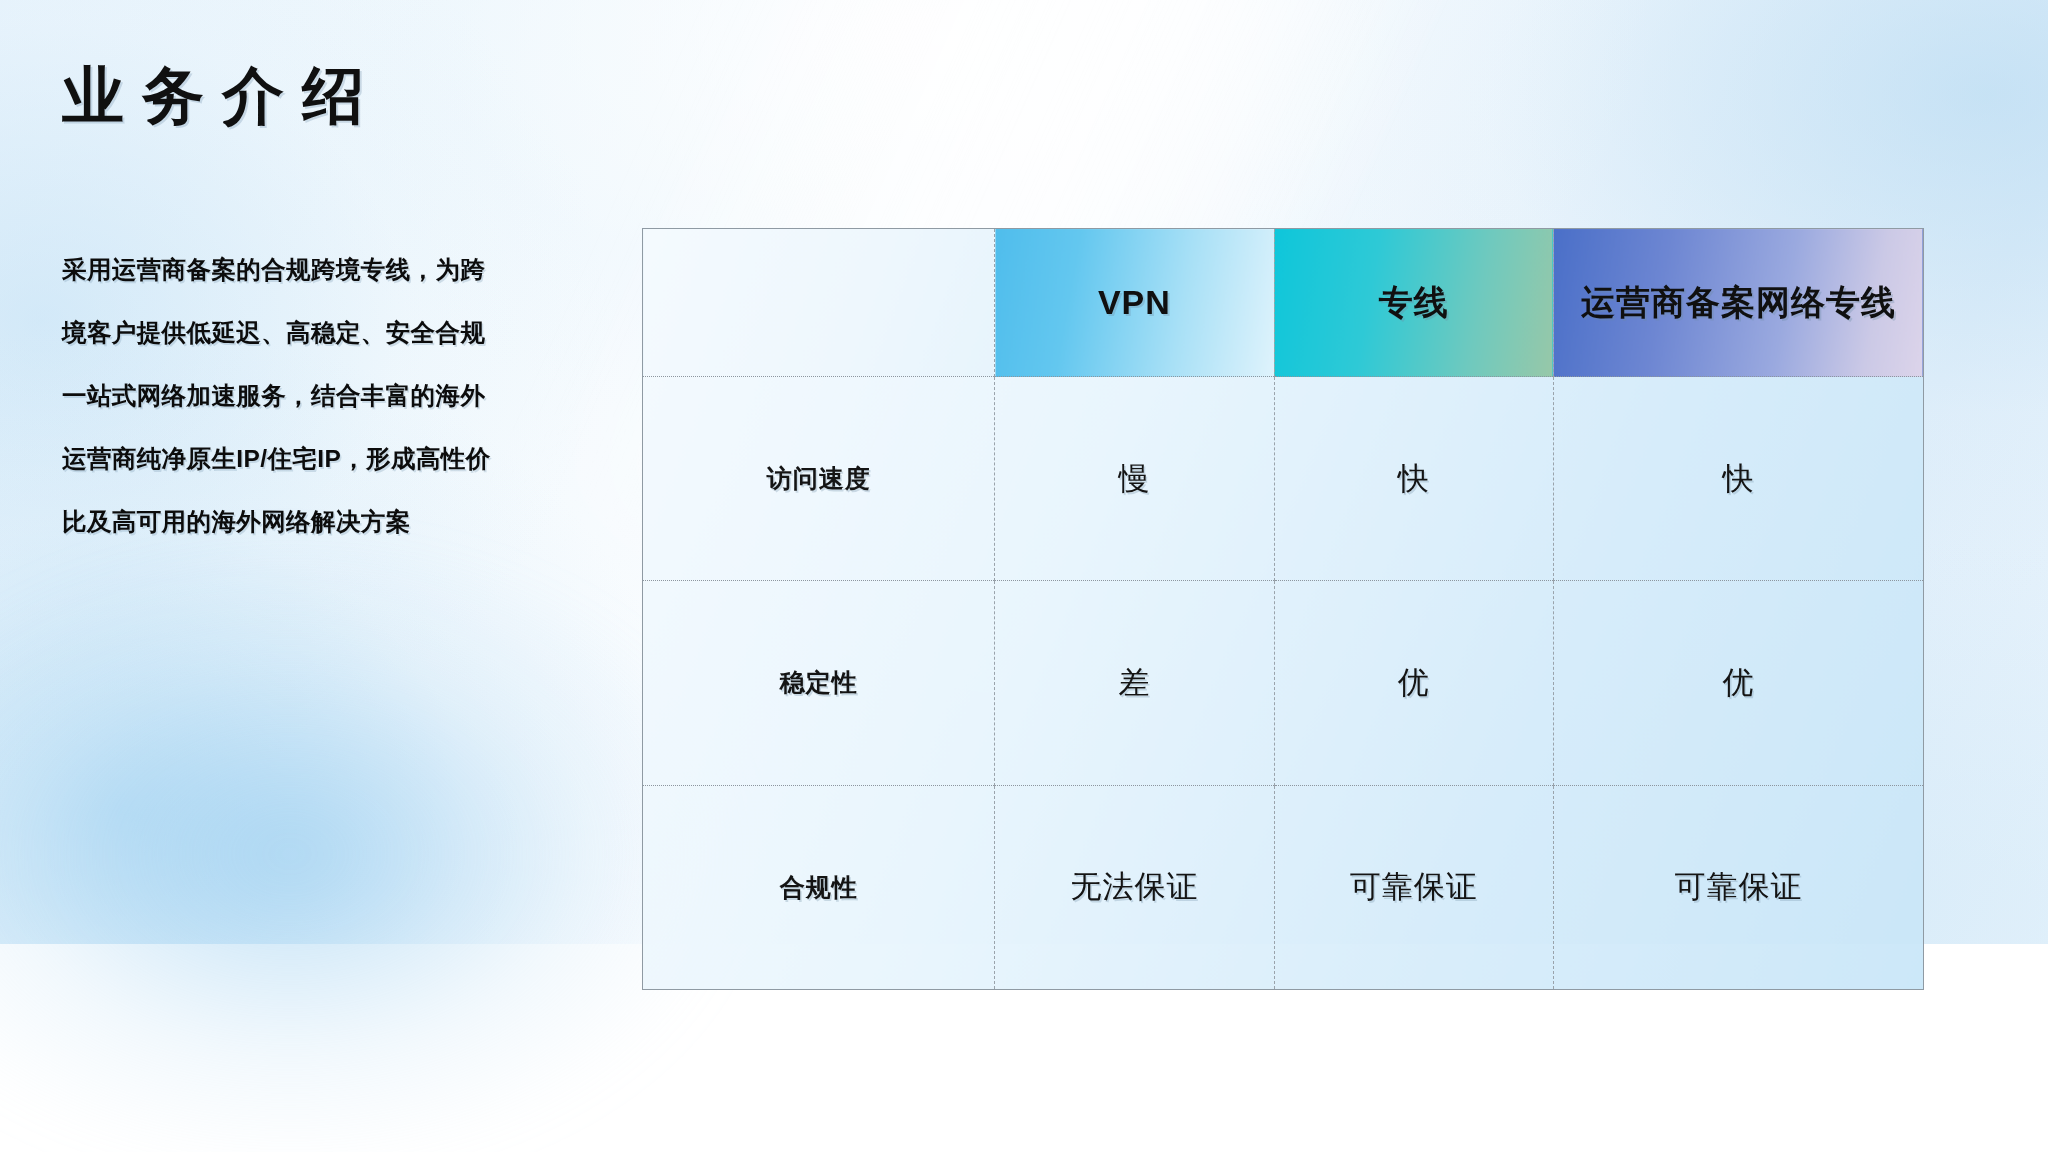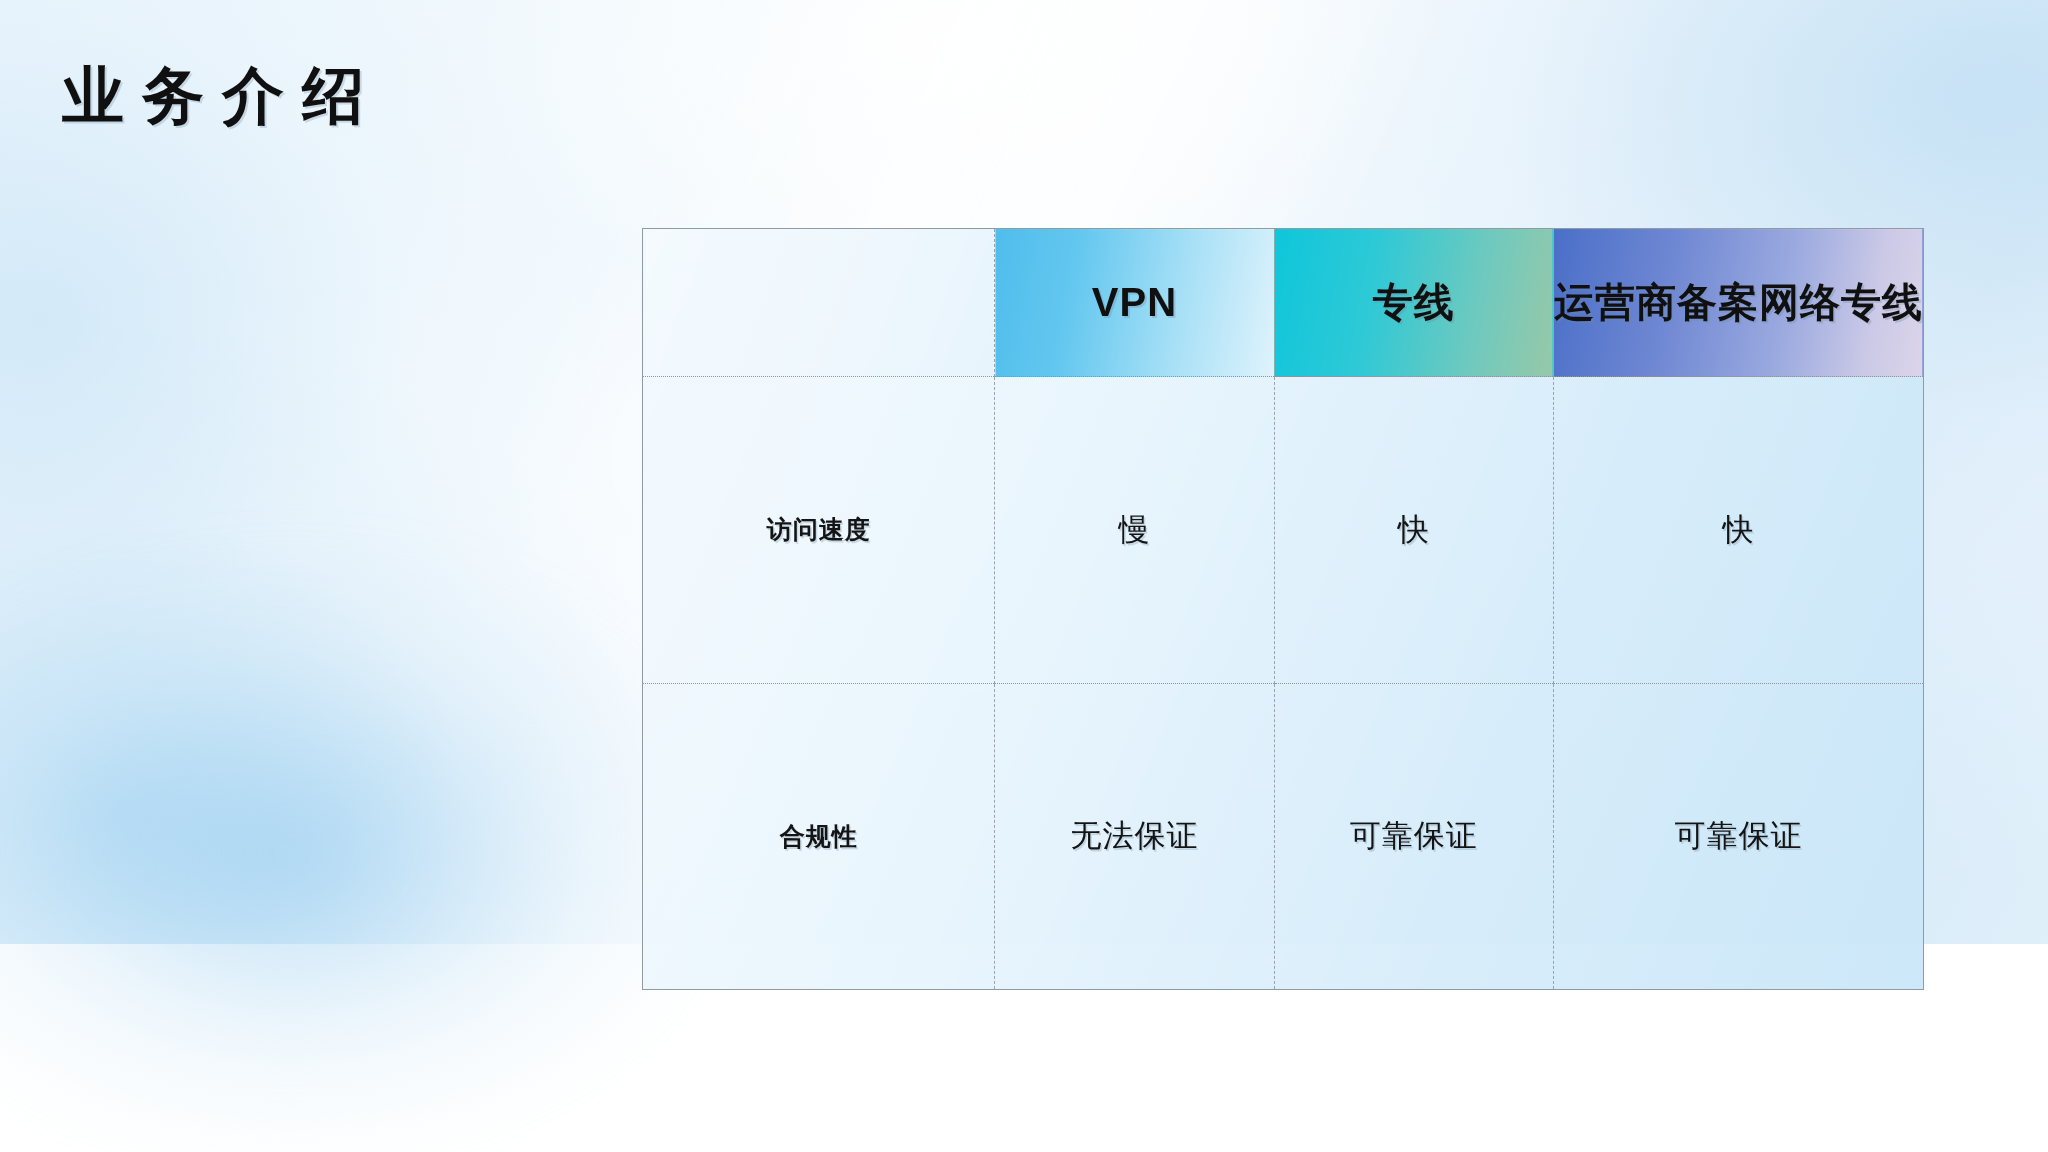--- a/index.html
+++ b/index.html
@@ -107,21 +107,21 @@
   table.cmp tr:last-child td { border-bottom: none; }
 
   
   thead tr { height: 148px; }
   thead th {
     border-bottom: 1.6px solid #6d7780;
     font-size: 0; 
   }
   thead th .hlabel {
     display: block;
-    font-size: 40px;
+    font-size: 34px;
     font-weight: bold;
     color: #101010;
     text-shadow: 2px 2px 0 rgba(110,140,165,0.32);
     letter-spacing: 1px;
   }
   th.h-blank {
     background: linear-gradient(110deg, #f4fafe 0%, #eef7fd 60%, #e7f4fc 100%);
   }
   th.h-vpn {
     background: linear-gradient(100deg, #4fbdec 0%, #63c7ef 28%, #a8e0f6 66%, #dff3fc 100%);
@@ -150,20 +150,21 @@
 </head>
 <body>
 
 <div id="slide">
 
   <div id="glow-streak"></div>
   <div id="glow-bottom"></div>
 
   <div id="page-title">业务介绍</div>
 
+  <div id="intro-paragraph">采用运营商备案的合规跨境专线，为跨境客户提供低延迟、高稳定、安全合规一站式网络加速服务，结合丰富的海外运营商纯净原生IP/住宅IP，形成高性价比及高可用的海外网络解决方案</div>
 
   <div id="comparison-table-wrap">
     <table class="cmp">
       <colgroup>
         <col class="c1">
           <col class="c2">
           <col class="c3">
           <col class="c4">
       </colgroup>
       <thead>
@@ -192,20 +193,34 @@
           </td>
           <td>
             <span class="cell">快</span>
           </td>
           <td>
             <span class="cell">快</span>
           </td>
         </tr>
         <tr>
           <td class="rowlabel">
+            <span class="cell">稳定性</span>
+          </td>
+          <td>
+            <span class="cell">差</span>
+          </td>
+          <td>
+            <span class="cell">优</span>
+          </td>
+          <td>
+            <span class="cell">优</span>
+          </td>
+        </tr>
+        <tr>
+          <td class="rowlabel">
             <span class="cell">合规性</span>
           </td>
           <td>
             <span class="cell">无法保证</span>
           </td>
           <td>
             <span class="cell">可靠保证</span>
           </td>
           <td>
             <span class="cell">可靠保证</span>

